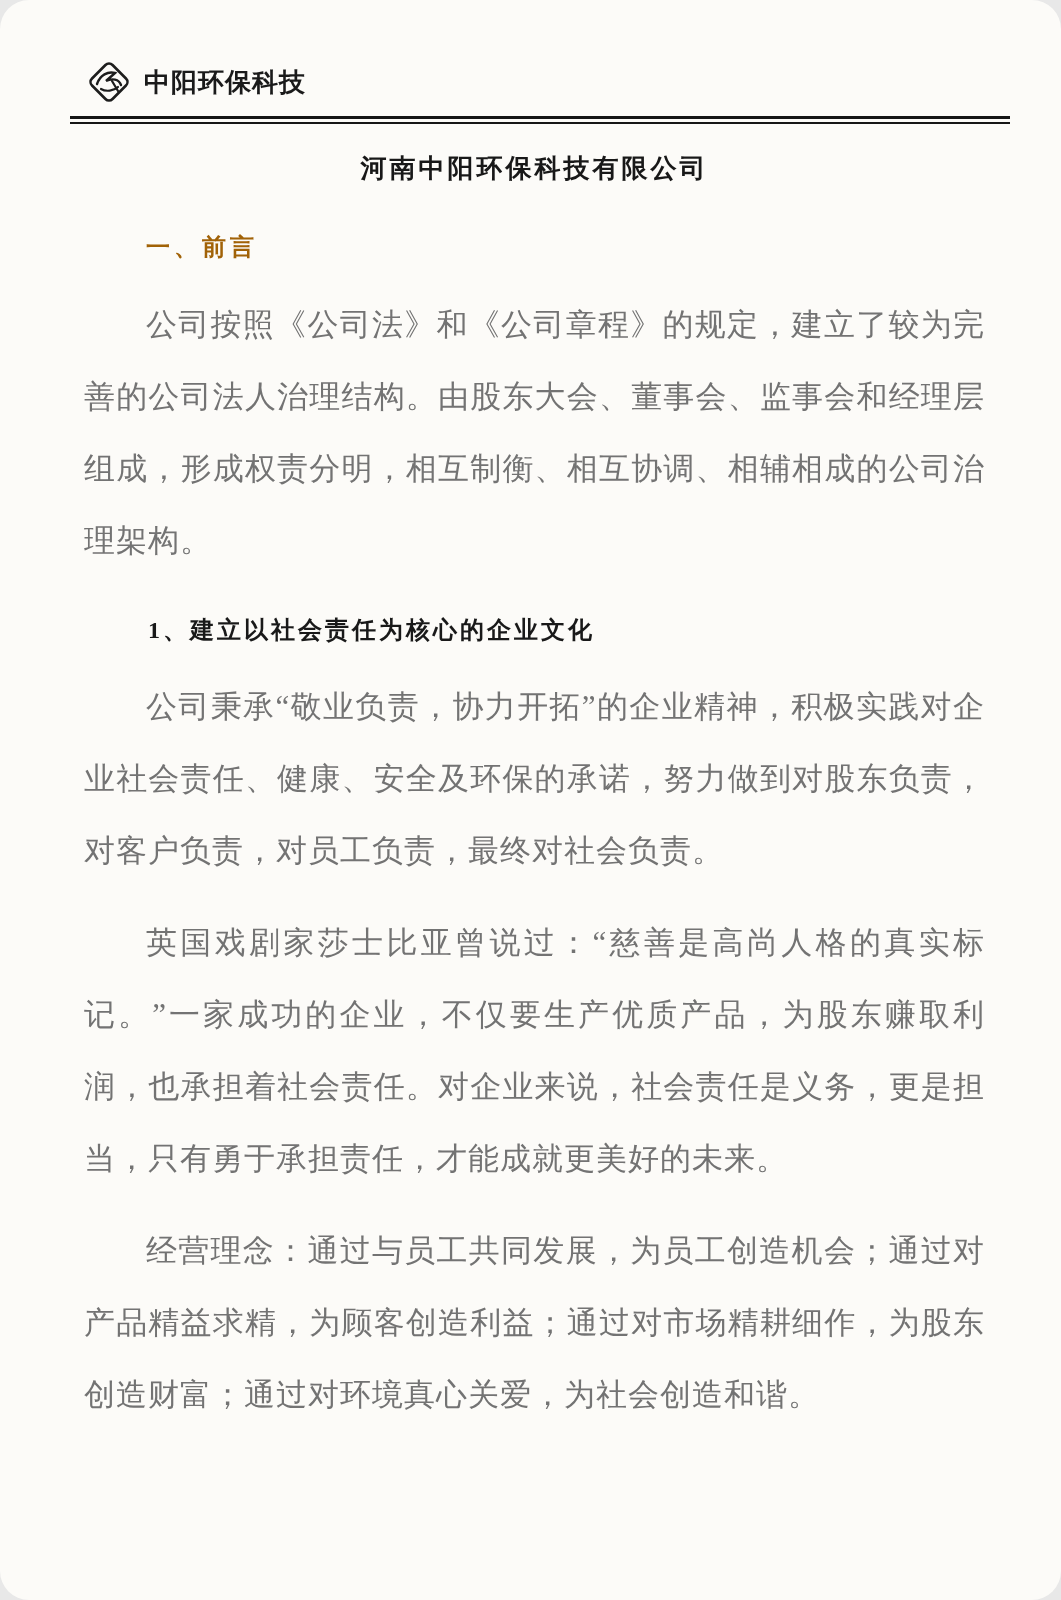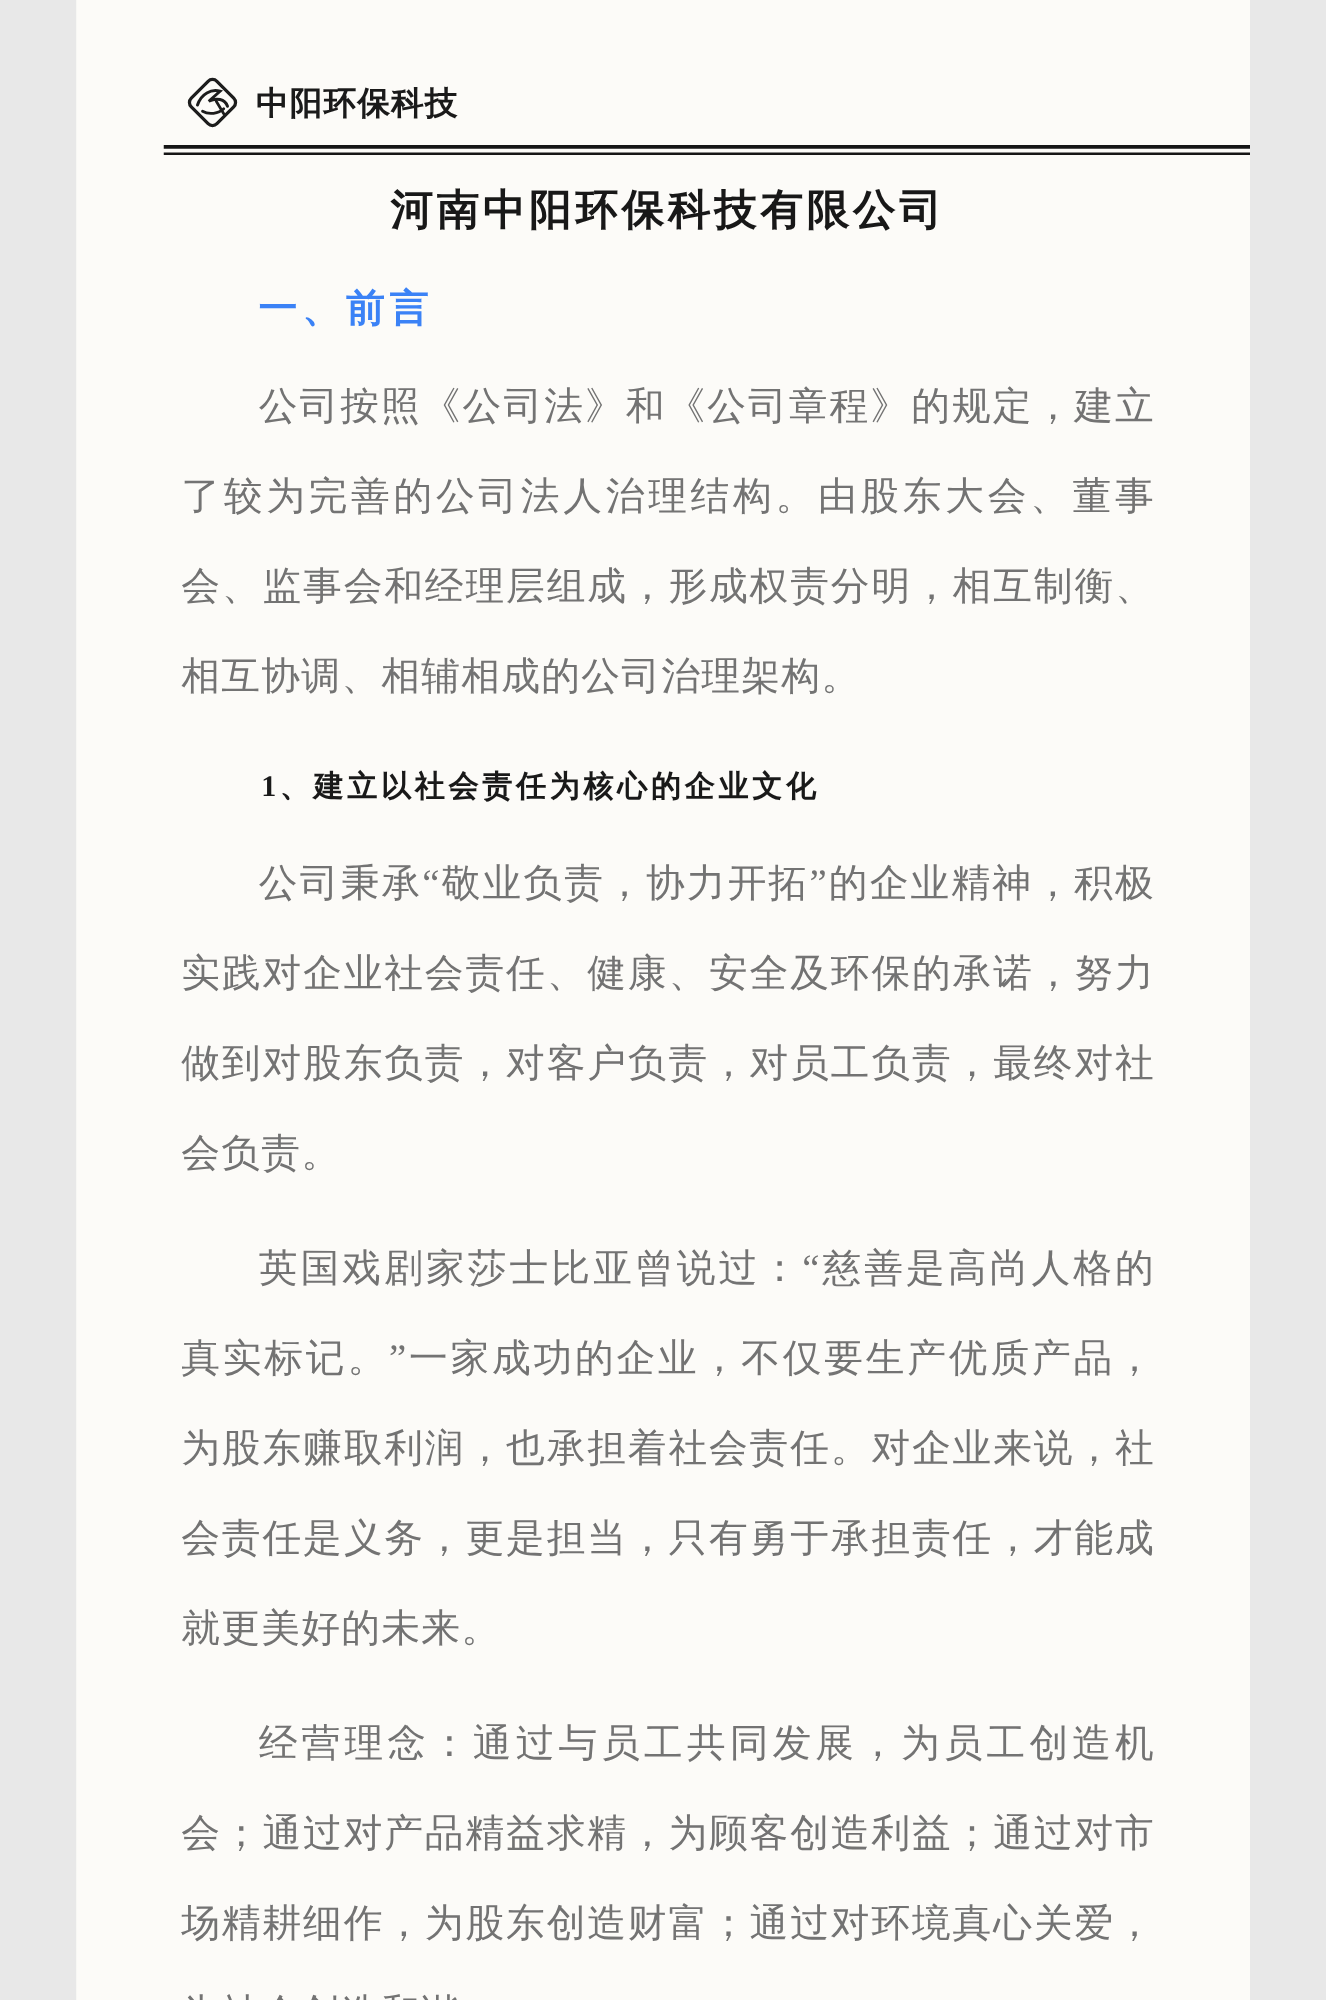--- a/index.html
+++ b/index.html
@@ -2,28 +2,29 @@
 <html lang="zh"><head>
 <meta charset="utf-8">
 <style>
   html, body {
     margin: 0;
     padding: 0;
     background: #e8e8e8;
   }
   .page {
     position: relative;
-    width: 939px;
+    width: 1061px;
     height: 1600px;
     margin: 0 auto;
     background: #fcfbf8;
     color: #1c1c1c;
     font-family: "Liberation Serif", "DejaVu Serif", serif;
     overflow: hidden;
     box-sizing: border-box;
+    border-radius: 29px;
   }
   
   .letterhead {
     padding: 56px 52px 0 84px;
   }
   .logo-row {
     display: flex;
     align-items: center;
     gap: 10px;
     height: 52px;
@@ -46,34 +47,34 @@
     border-top: 3px solid #161616;
     border-bottom: 2px solid #161616;
   }
   
   .report {
     padding: 16px 76px 0 84px;
   }
   .title-line {
     margin: 0;
     text-align: center;
-    font-size: 34px;
+    font-size: 26px;
     font-weight: 700;
     line-height: 57px;
     letter-spacing: 3px;
     color: #181818;
   }
   .heading-l1 {
     margin: 28px 0 0 0;
     padding-left: 62px;
-    font-size: 31px;
+    font-size: 24px;
     font-weight: 700;
     line-height: 44px;
     letter-spacing: 4px;
-    color: #3b82f6;
+    color: #a16207;
   }
   .heading-l1.spaced {
     margin-top: 40px;
   }
   .heading-l2 {
     margin: 32px 0 0 0;
     padding-left: 64px;
     font-size: 24px;
     font-weight: 700;
     line-height: 42px;

